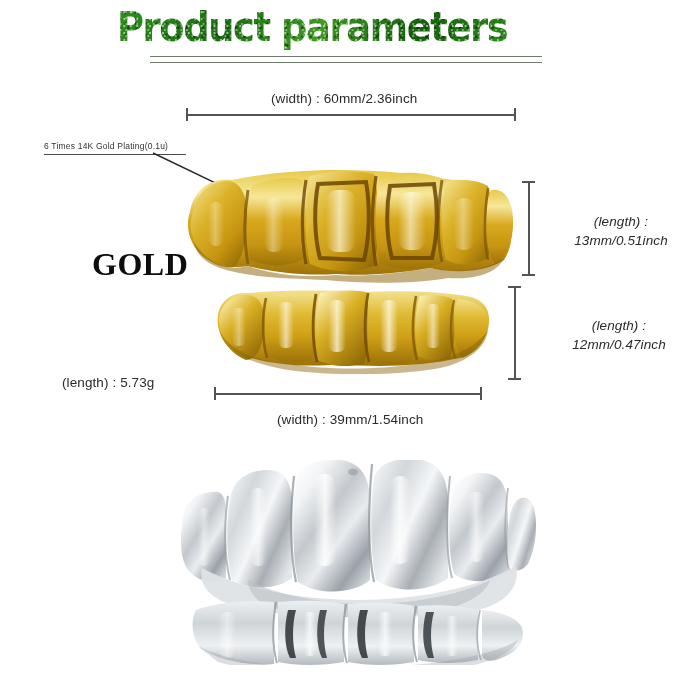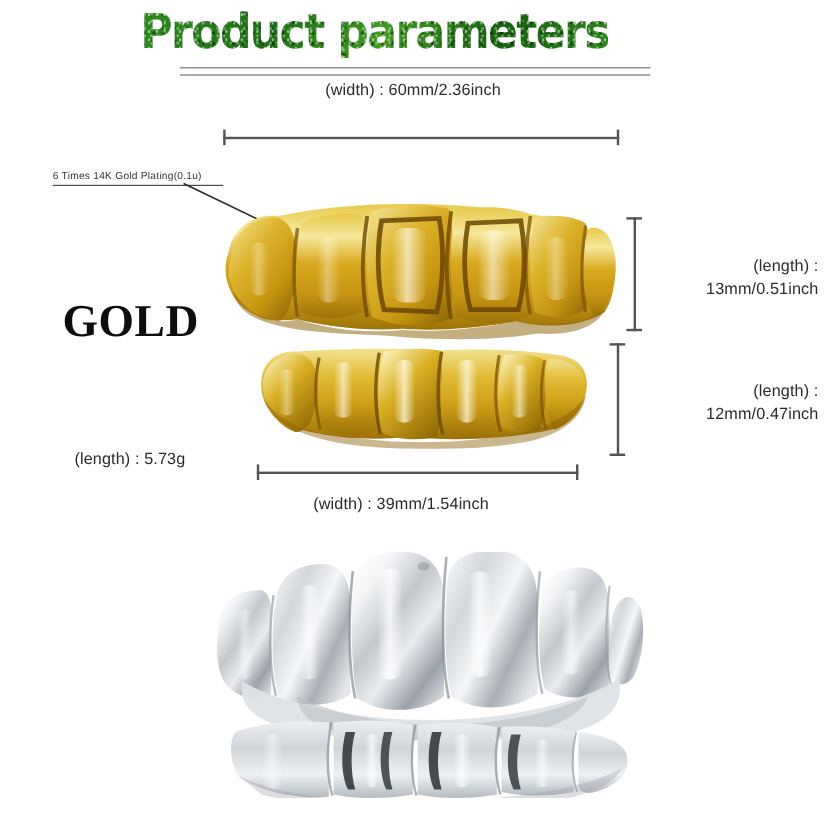--- a/index.html
+++ b/index.html
@@ -63,22 +63,23 @@
   .dim-label {
     position: absolute;
     font-family: "Liberation Sans", sans-serif;
     font-size: 13.5px;
     color: #2b2b2b;
     white-space: nowrap;
     letter-spacing: 0.1px;
   }
   .dim-label.two-line {
     white-space: normal;
-    text-align: right;
+    text-align: center;
     line-height: 19px;
+    font-style: italic;
   }
 
   
   .hbracket {
     position: absolute;
     height: 13px;
   }
   .hbracket .bar {
     position: absolute;
     left: 0; right: 0;
@@ -143,24 +144,25 @@
     width: 160px;
     height: 80px;
     pointer-events: none;
   }
 
   
   .material-label {
     position: absolute;
     font-family: "Liberation Serif", serif;
     font-weight: bold;
-    font-size: 38px;
+    font-size: 32px;
     color: #0d0d0d;
     letter-spacing: 0.5px;
     white-space: nowrap;
+    margin-left: 40px;
   }
   #label-gold { left: 52px; top: 246px; }
   #label-silver { left: 44px; top: 522px; }
 
   
   .grillz {
     position: absolute;
   }
   .grillz svg { display: block; }
 </style>
@@ -168,21 +170,21 @@
 <body>
 
 <div id="page">
 
   <div id="title-block">
     <span id="title-text">Product parameters</span>
   </div>
   <div class="title-rule" id="title-rule-1"></div>
   <div class="title-rule" id="title-rule-2"></div>
 
-  <div class="dim-label" style="left:271px; top:67px;">(width) : 60mm/2.36inch</div>
+  <div class="dim-label" style="left:271px; top:91px;">(width) : 60mm/2.36inch</div>
   <div class="hbracket" style="left:186px; top:108px; width:330px;">
     <div class="cap left"></div>
     <div class="bar"></div>
     <div class="cap right"></div>
   </div>
 
   <div id="plating-note">6 Times  14K Gold  Plating(0.1u)</div>
   <div id="plating-underline"></div>
   <svg id="plating-leader" viewBox="0 0 160 80">
     <line x1="3" y1="3" x2="155" y2="76" stroke="#2a2a2a" stroke-width="1.4"></line>
@@ -333,21 +335,21 @@
     <span>12mm/0.47inch</span>
   </div>
 
   <div class="dim-label" style="left:62px; top:375px;">(length) : 5.73g</div>
 
   <div class="hbracket" style="left:214px; top:387px; width:268px;">
     <div class="cap left"></div>
     <div class="bar"></div>
     <div class="cap right"></div>
   </div>
-  <div class="dim-label" style="left:261px; top:412px;">(width) : 39mm/1.54inch</div>
+  <div class="dim-label" style="left:277px; top:412px;">(width) : 39mm/1.54inch</div>
 
 
   <div class="grillz" style="left:178px; top:460px;">
     <svg width="360" height="205" viewBox="0 0 360 205">
       <defs>
         <linearGradient id="sTooth" x1="0.1" y1="0" x2="0.9" y2="1">
           <stop offset="0%" stop-color="#ffffff"></stop>
           <stop offset="18%" stop-color="#f2f4f6"></stop>
           <stop offset="42%" stop-color="#c3c8cd"></stop>
           <stop offset="62%" stop-color="#e9ecef"></stop>

